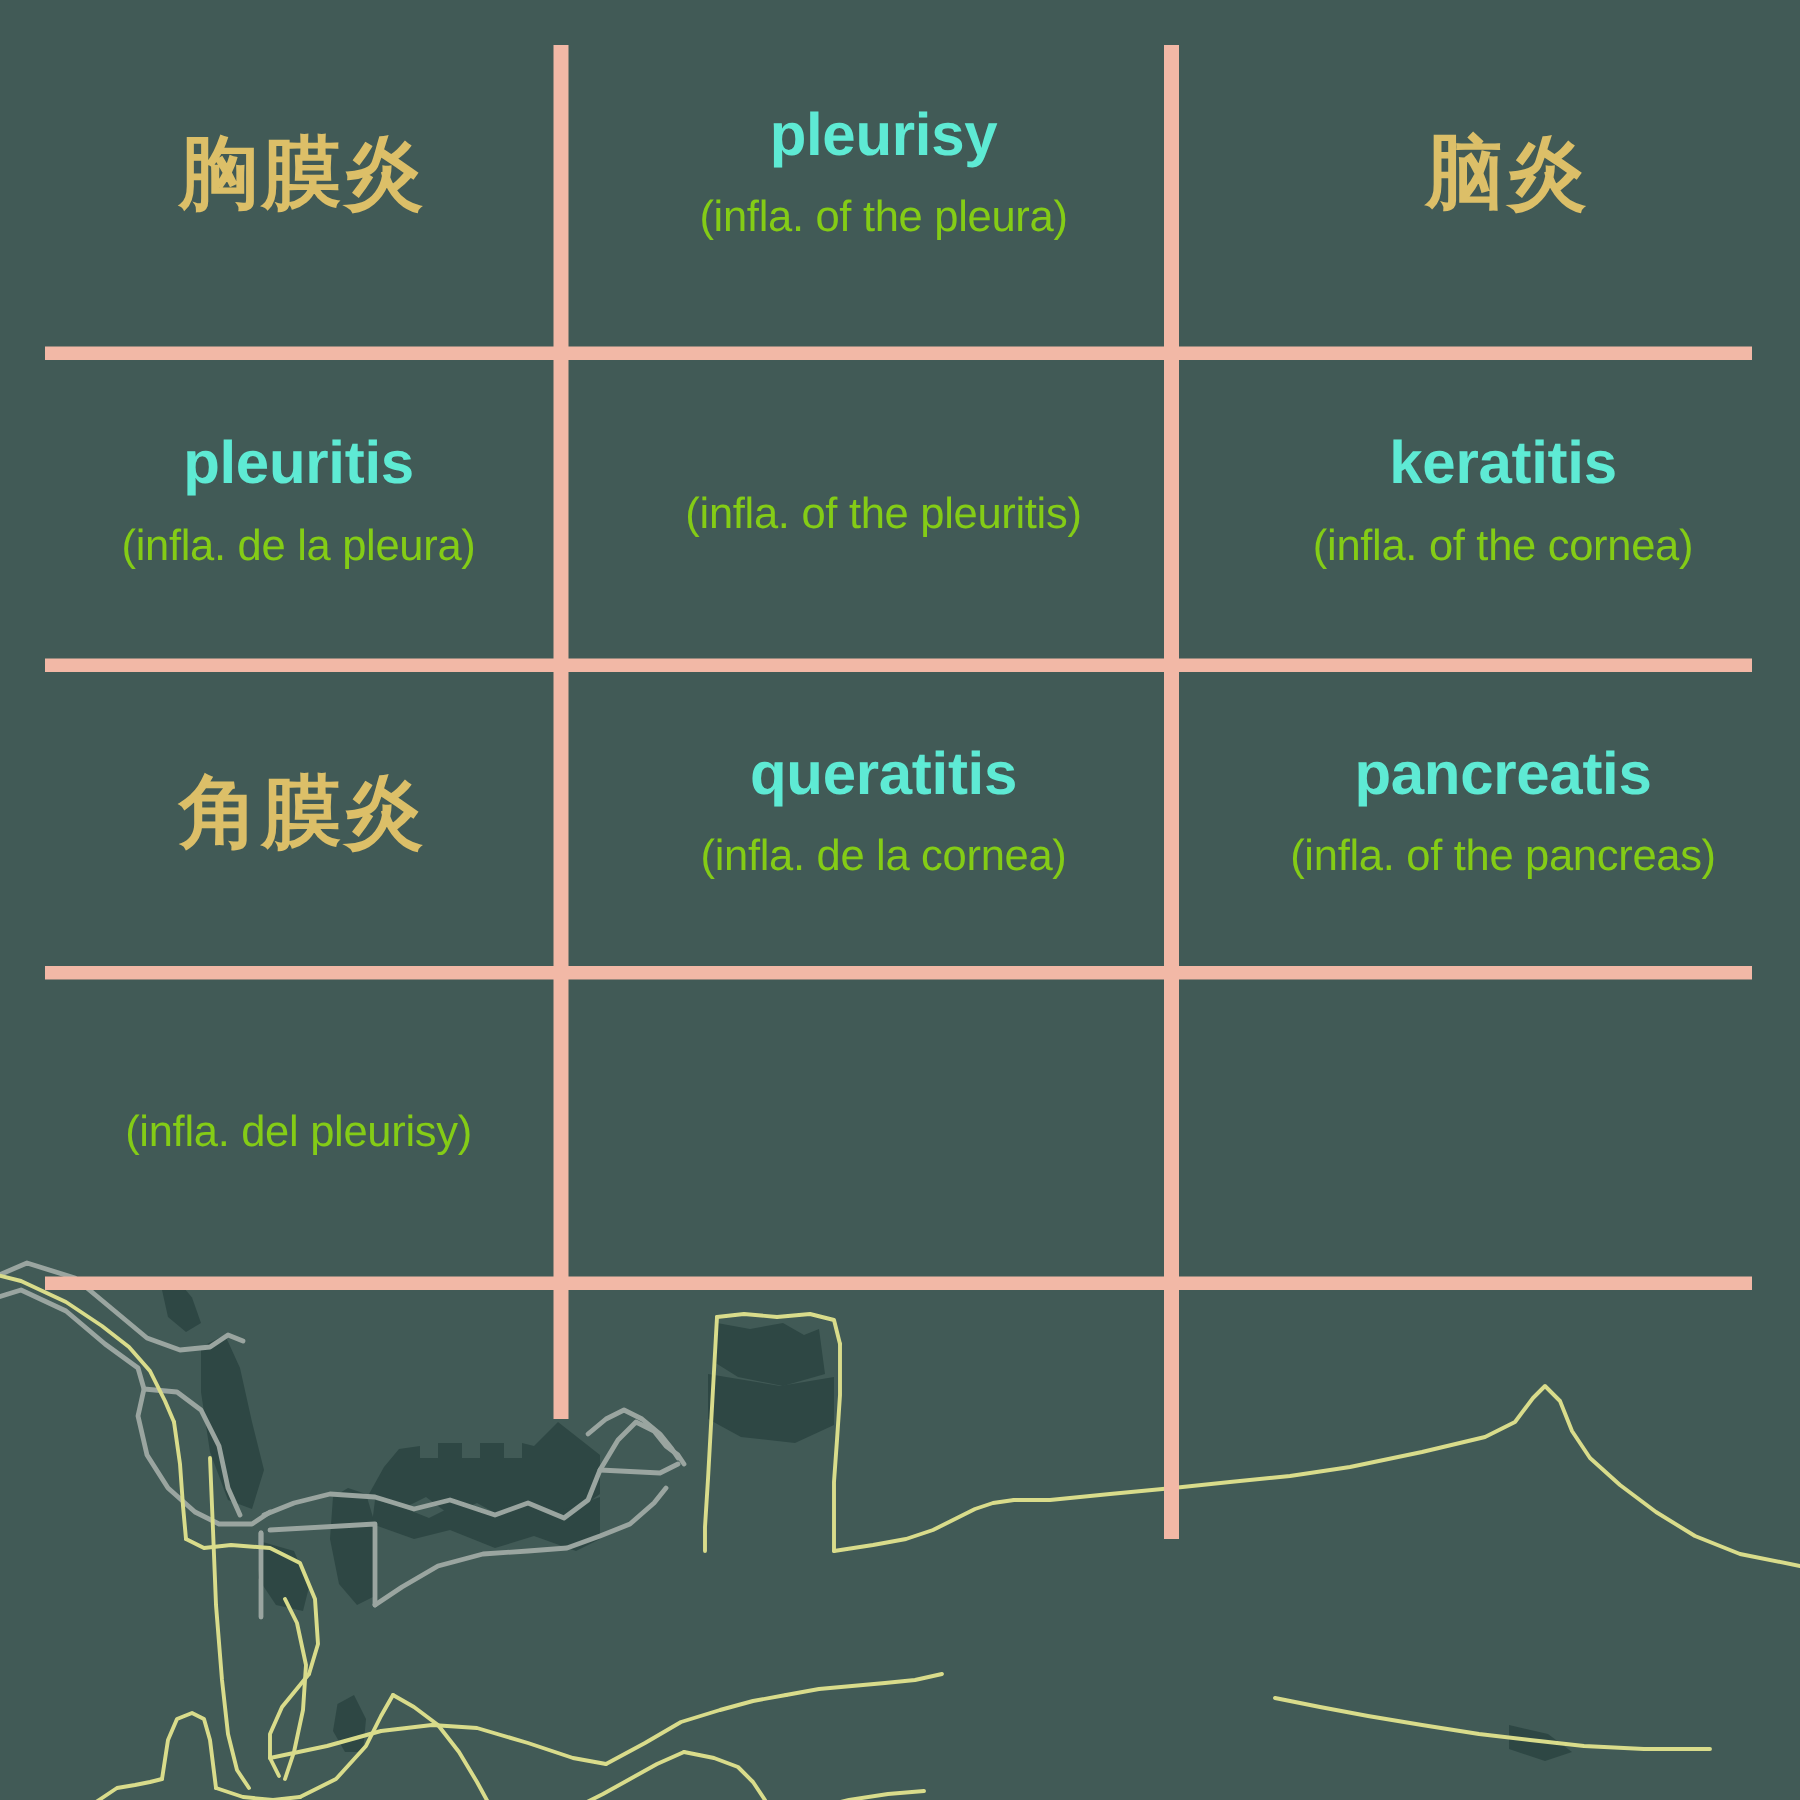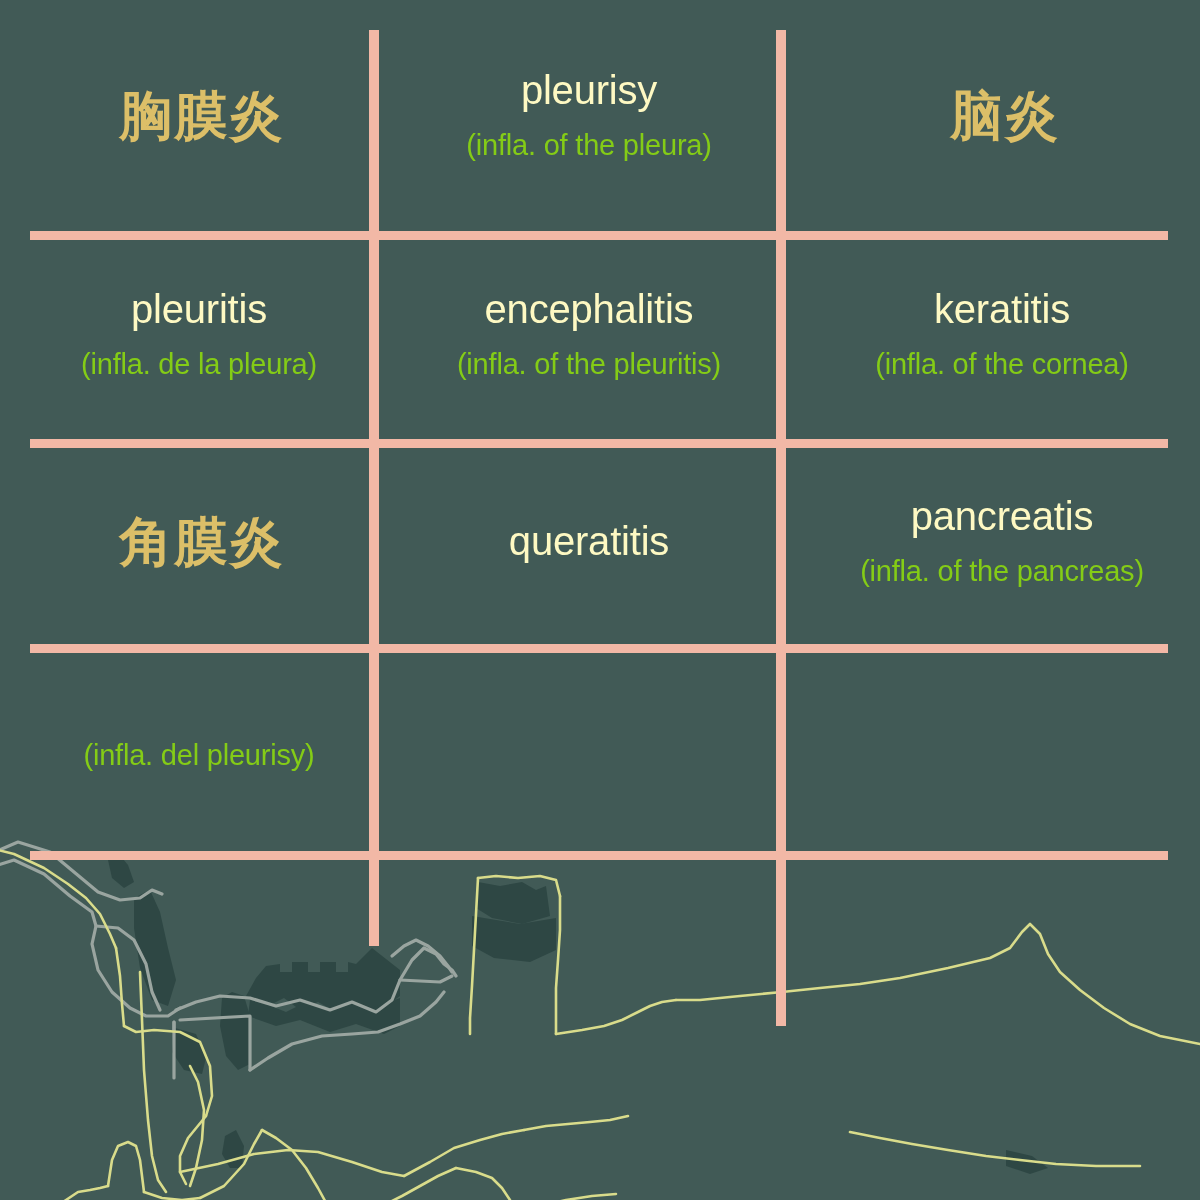--- a/index.html
+++ b/index.html
@@ -74,22 +74,22 @@
   }
   .cell-zh {
     color: #dcbf68;
     font-weight: bold;
     font-size: 53px;
     letter-spacing: 2px;
     line-height: 1.05;
     padding-left: 12px;
   }
   .term {
-    color: #fef9c3;
-    font-weight: normal;
+    color: #5eead4;
+    font-weight: bold;
     font-size: 40px;
     line-height: 1.08;
     letter-spacing: -0.2px;
   }
   .gloss {
     color: #84cc16;
     font-weight: 400;
     font-size: 29px;
     line-height: 1.15;
     letter-spacing: -0.2px;
@@ -183,33 +183,33 @@
     </div>
     <div class="cell cell-zh">
       <span>脑炎</span>
     </div>
 
     <div class="cell col-es">
       <span class="term">pleuritis</span>
       <span class="gloss">(infla. de la pleura)</span>
     </div>
     <div class="cell col-en">
-      <span class="term">encephalitis</span>
       <span class="gloss">(infla. of the pleuritis)</span>
     </div>
 
     <div class="cell col-en">
       <span class="term">keratitis</span>
       <span class="gloss">(infla. of the cornea)</span>
     </div>
     <div class="cell cell-zh">
       <span>角膜炎</span>
     </div>
     <div class="cell col-es">
       <span class="term">queratitis</span>
+      <span class="gloss">(infla. de la cornea)</span>
     </div>
 
     <div class="cell col-en">
       <span class="term">pancreatis</span>
       <span class="gloss">(infla. of the pancreas)</span>
     </div>
     <div class="cell col-es">
       <span class="gloss">(infla. del pleurisy)</span>
     </div>
 

